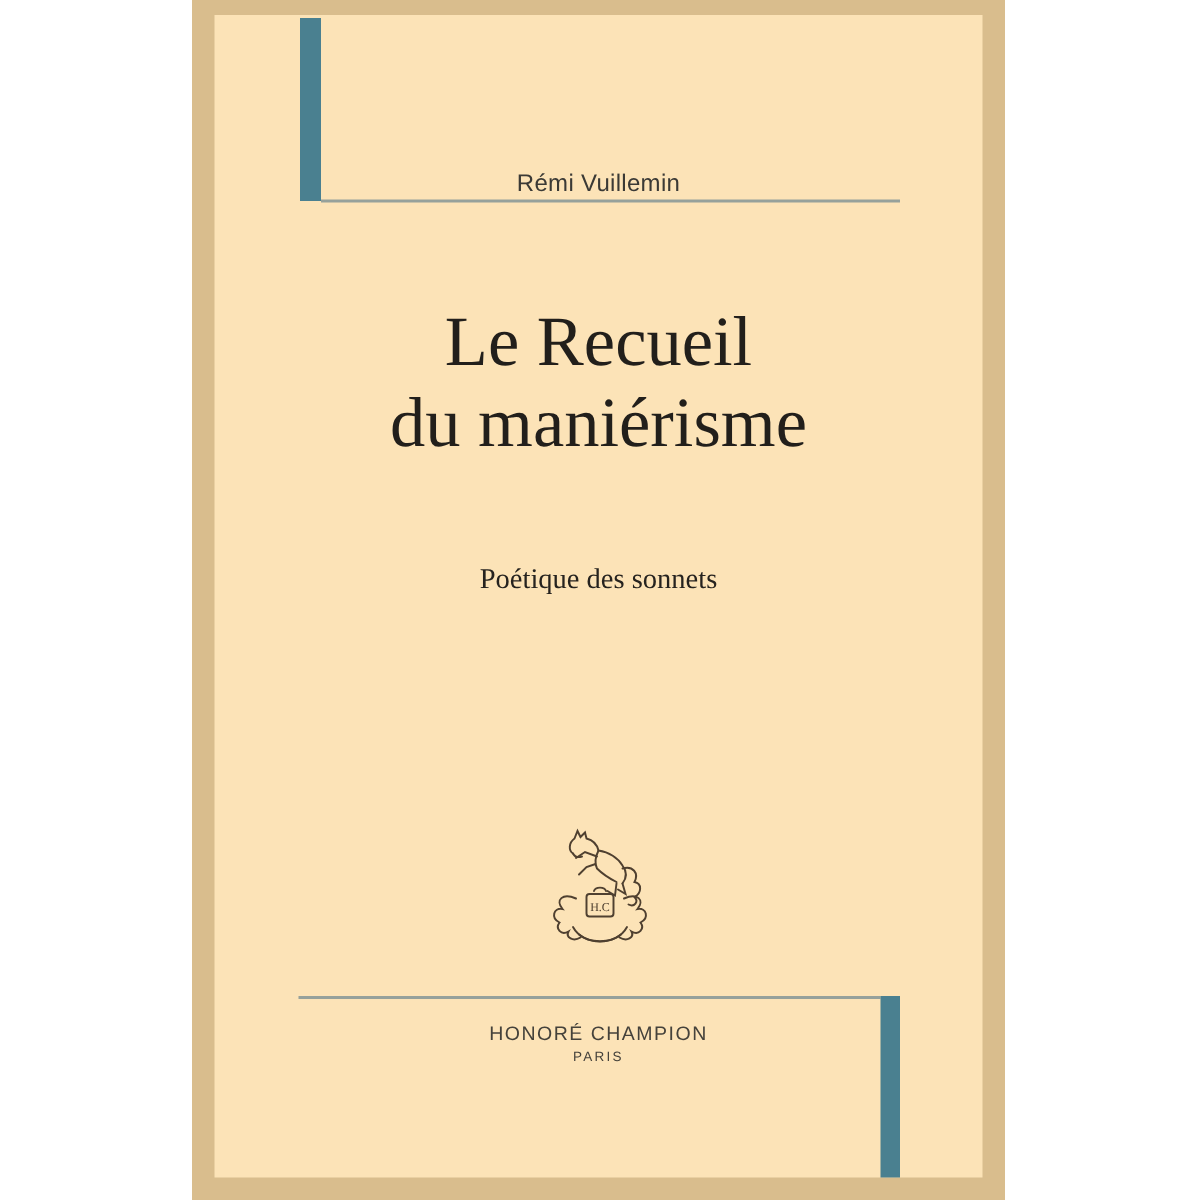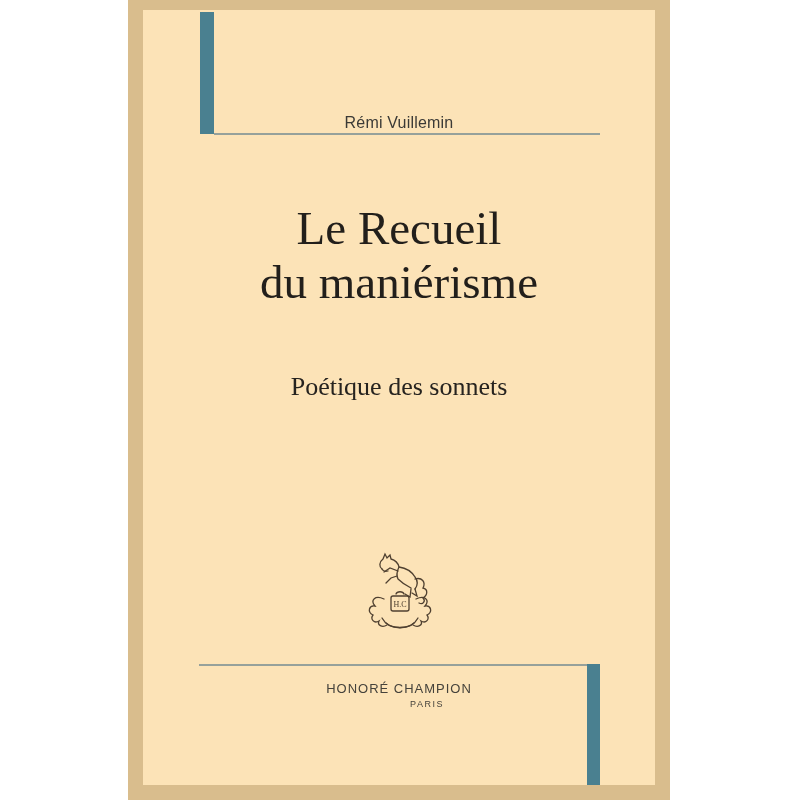--- a/index.html
+++ b/index.html
@@ -17,29 +17,29 @@
   .bar-bottom{left:444px;top:654px;width:13px;height:121px;}
 
   .rule{position:absolute;height:2px;background:#96a19b;}
   .rule-top{left:71px;top:123px;width:386px;}
   .rule-bottom{left:56px;top:654px;width:388px;}
 
   .title{position:absolute;left:0;top:167px;width:100%;text-align:center;
          font-family:"Liberation Serif",serif;font-size:47px;line-height:54px;
          color:#221f1b;font-weight:500;margin-top:24px;}
   .subtitle{position:absolute;left:0;top:361px;width:100%;text-align:center;
-         font-family:"Liberation Serif",serif;font-size:26px;line-height:32px;
+         font-family:"Liberation Serif",serif;font-size:19px;line-height:32px;
          color:#26231f;}
 
   .emblem{position:absolute;left:219px;top:542px;width:76px;height:82px;}
 
   .publisher{position:absolute;left:0;top:672px;width:100%;text-align:center;
          font-size:13px;line-height:14px;letter-spacing:1px;color:#45423b;}
   .city{position:absolute;left:0;top:689px;width:100%;text-align:center;
-         font-size:9px;line-height:11px;letter-spacing:1.5px;color:#45423b;padding-left:28px;}
+         font-size:9px;line-height:11px;letter-spacing:1.5px;color:#45423b;}
 </style>
 </head>
 <body>
 
 <div class="page">
   <div class="cover">
     <div class="inner">
 
       <div class="author">Rémi Vuillemin</div>
 

